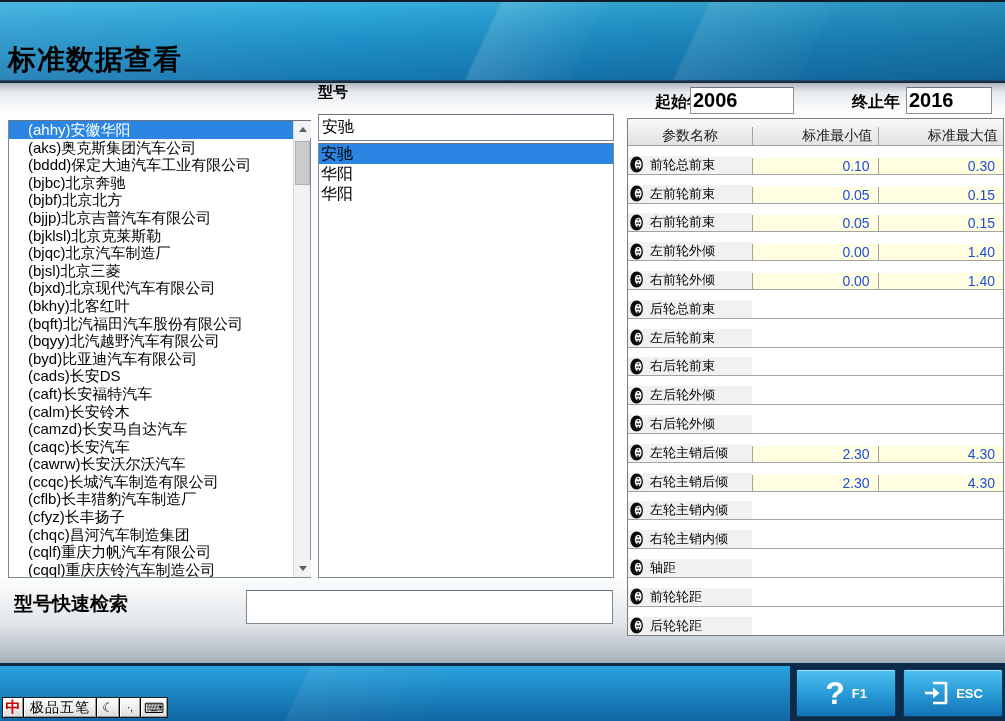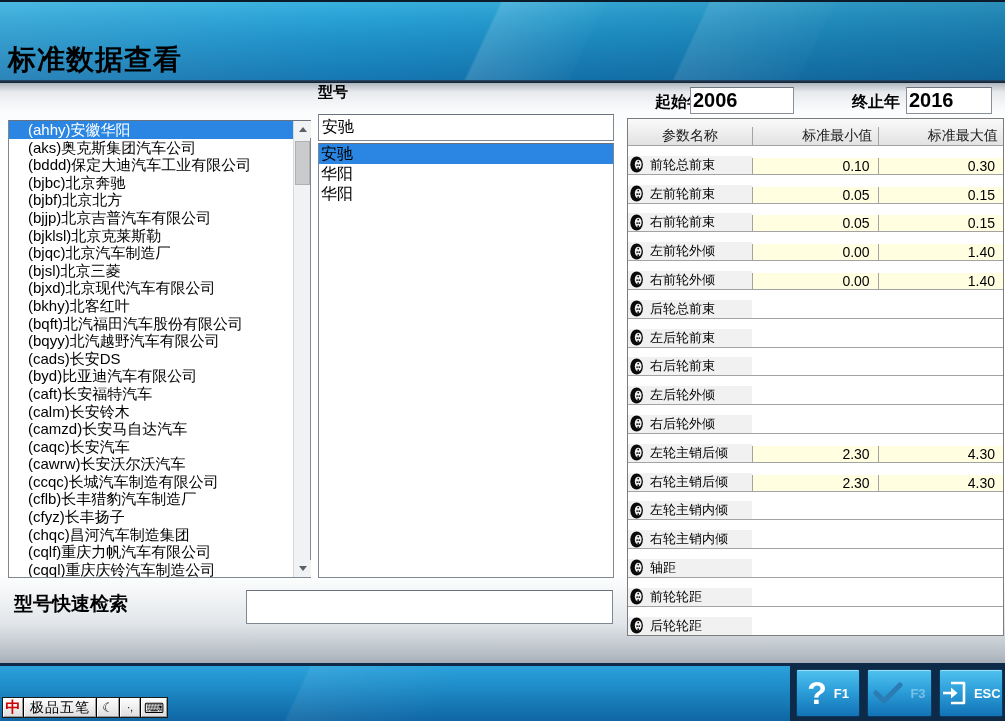--- a/index.html
+++ b/index.html
@@ -57,21 +57,21 @@
 
   .search-input{position:absolute;left:246px;top:507px;width:367px;height:34px;border:1px solid #7f8792;border-top-color:#69727e;
     font-size:18px;padding:2px 4px;background:#fff;outline:none;}
 
   
   .ptable{position:absolute;left:627px;top:35px;width:377px;border:1px solid #7c7c7c;background:#fff;}
   .trow{display:flex;height:28.8px;border-top:1px solid #a3a3a3;align-items:flex-end;}
   .trow.head{height:26px;border-top:none;background:linear-gradient(180deg,#fafafa,#e2e2e2);}
   .tc{overflow:hidden;white-space:nowrap;display:flex;align-items:center;}
   .tc.name{width:125px;background:#f1f1f1;padding-left:2px;font-size:13px;color:#000;gap:6px;}
-  .tc.min,.tc.max{width:126px;background:#fffee1;justify-content:flex-end;padding-right:8px;font-size:14px;color:#000000;border-left:1px solid #a3a3a3;}
+  .tc.min,.tc.max{width:126px;background:#fffee1;justify-content:flex-end;padding-right:8px;font-size:14px;color:#1d4ed8;border-left:1px solid #a3a3a3;}
   .trow.head .tc{background:transparent;justify-content:center;padding:0;font-size:14px;color:#1a1a1a;}
   .trow.head .tc.min,.trow.head .tc.max{border-left:1px solid #a3a3a3;padding-left:44px;}
   .wheel{flex:0 0 auto;display:inline-flex;}
 
   
   .bottombar{position:absolute;left:0;top:663px;width:1005px;height:58px;
     background:linear-gradient(180deg,#2ba2dd 0%,#1e8cc8 38%,#0f66a3 100%);
     border-top:3px solid #0d2b49;}
   .bottombar::before{content:"";position:absolute;inset:0;
     background:linear-gradient(115deg,transparent 30%,rgba(255,255,255,.07) 30.3%,transparent 45%);}
@@ -118,22 +118,22 @@
           <div class="li">(bjbc)北京奔驰</div>
           <div class="li">(bjbf)北京北方</div>
           <div class="li">(bjjp)北京吉普汽车有限公司</div>
           <div class="li">(bjklsl)北京克莱斯勒</div>
           <div class="li">(bjqc)北京汽车制造厂</div>
           <div class="li">(bjsl)北京三菱</div>
           <div class="li">(bjxd)北京现代汽车有限公司</div>
           <div class="li">(bkhy)北客红叶</div>
           <div class="li">(bqft)北汽福田汽车股份有限公司</div>
           <div class="li">(bqyy)北汽越野汽车有限公司</div>
+          <div class="li">(byd)比亚迪汽车有限公司</div>
           <div class="li">(cads)长安DS</div>
-          <div class="li">(byd)比亚迪汽车有限公司</div>
           <div class="li">(caft)长安福特汽车</div>
           <div class="li">(calm)长安铃木</div>
           <div class="li">(camzd)长安马自达汽车</div>
           <div class="li">(caqc)长安汽车</div>
           <div class="li">(cawrw)长安沃尔沃汽车</div>
           <div class="li">(ccqc)长城汽车制造有限公司</div>
           <div class="li">(cflb)长丰猎豹汽车制造厂</div>
           <div class="li">(cfyz)长丰扬子</div>
           <div class="li">(chqc)昌河汽车制造集团</div>
           <div class="li">(cqlf)重庆力帆汽车有限公司</div>
@@ -474,28 +474,20 @@
       <div class="tile moon">☾</div>
       <div class="tile punct">·,</div>
       <div class="tile kbd">⌨</div>
     </div>
 
     <div class="btn-tray">
       <button class="fbtn">
         <span class="big-q">?</span>
         <span class="flabel">F1</span>
       </button>
-      <button class="fbtn dim">
-        <span class="ico">
-          <svg width="30" height="22" viewBox="0 0 30 22">
-              <path d="M3 11 L11 19 L27 3" fill="none" stroke="#2c7cb4" stroke-width="5" stroke-linecap="round" stroke-linejoin="round"></path>
-            </svg>
-        </span>
-        <span class="flabel">F3</span>
-      </button>
       <button class="fbtn">
         <span class="ico">
           <svg width="26" height="26" viewBox="0 0 26 26">
             <path d="M10 3 H23 V23 H10" fill="none" stroke="#fff" stroke-width="2.6" stroke-linejoin="round"></path>
             <path d="M2 13 H14" stroke="#fff" stroke-width="2.6"></path>
             <path d="M10 7.5 L16.5 13 L10 18.5 Z" fill="#fff"></path>
           </svg>
         </span>
         <span class="flabel">ESC</span>
       </button>

